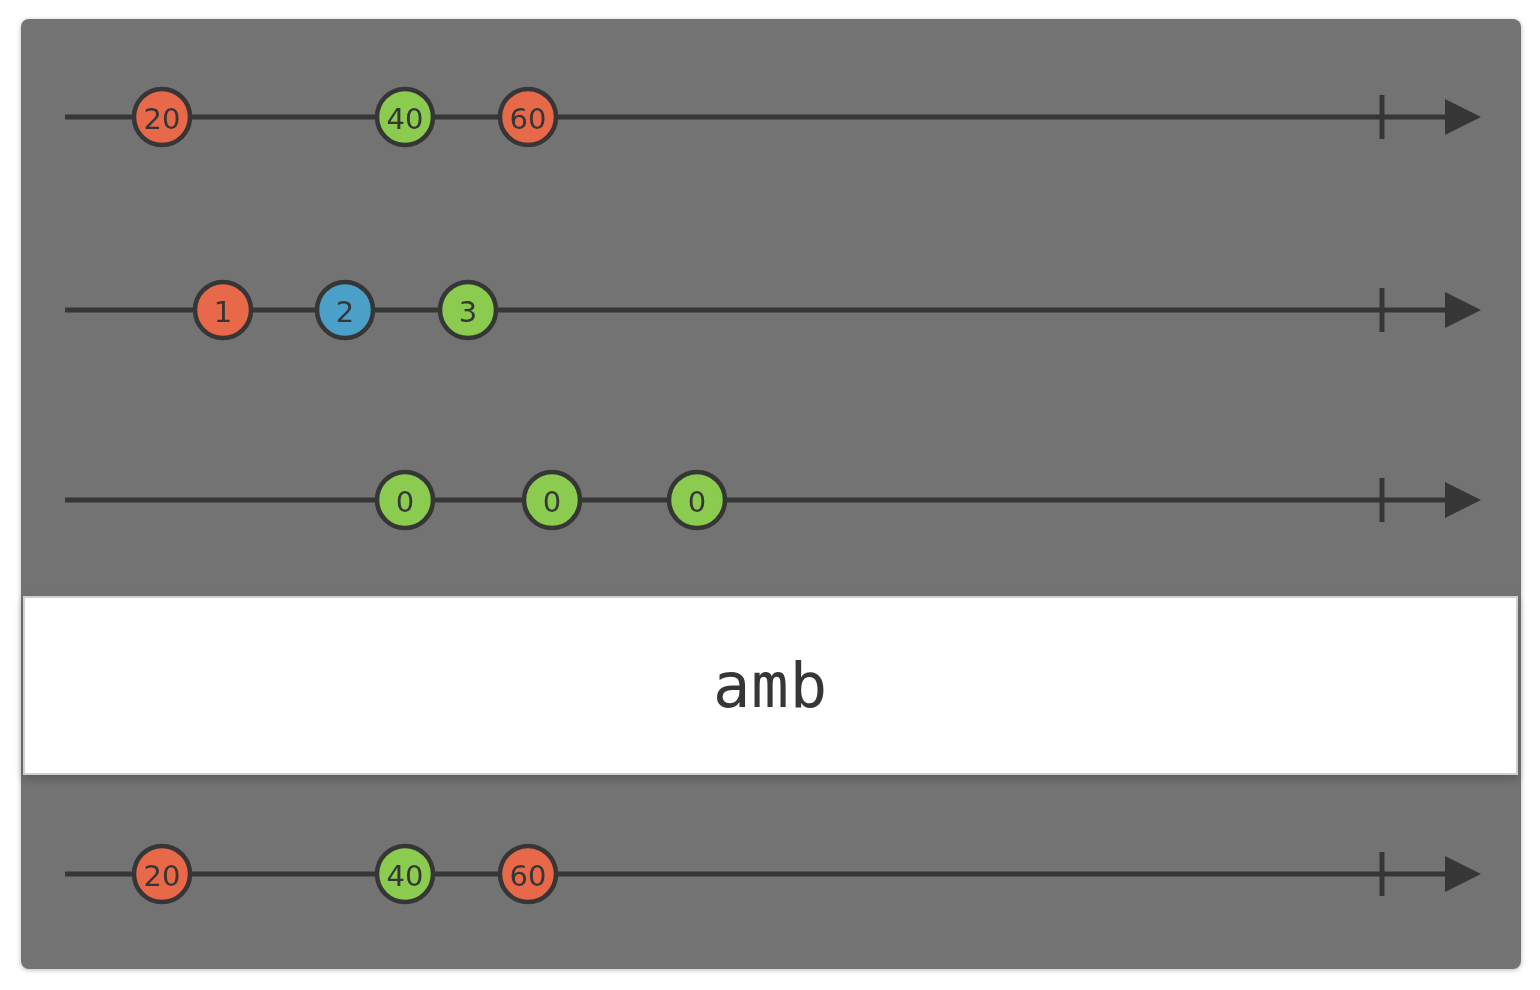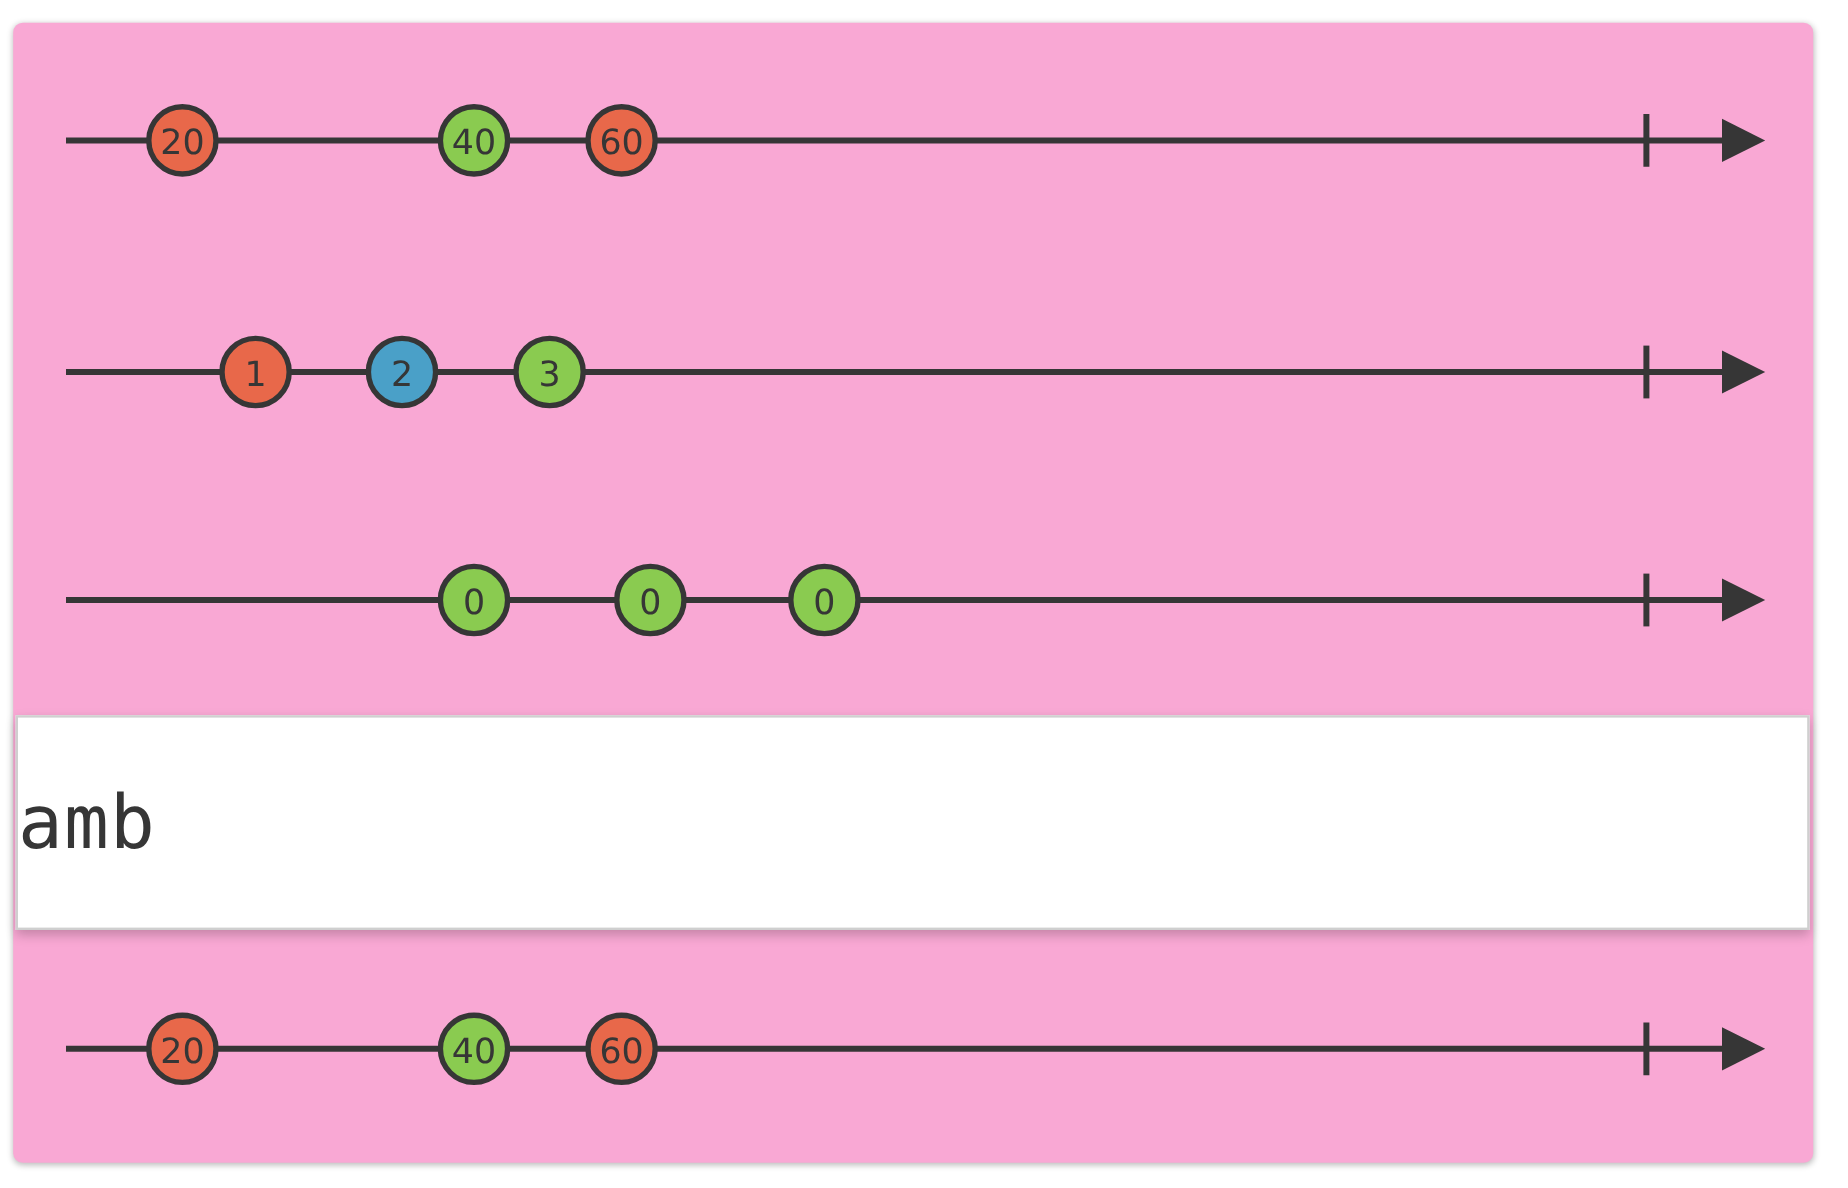--- a/index.html
+++ b/index.html
@@ -4,41 +4,41 @@
 <style>
   * { margin: 0; padding: 0; box-sizing: border-box; }
   html, body {
     width: 1540px; height: 990px;
     background: #ffffff;
     font-family: "Liberation Sans", sans-serif;
     overflow: hidden;
   }
   .card {
     position: absolute;
-    left: 11px; top: 19px;
+    left: 21px; top: 19px;
     width: 1500px; height: 950px;
-    background: #f9a8d4;
+    background: #737373;
     border-radius: 8px;
     box-shadow: 0 1px 5px rgba(0,0,0,0.28);
   }
   .canvas {
     position: absolute;
     left: 0; top: 0;
     width: 1500px; height: 950px;
   }
   .operator-box {
     position: absolute;
     left: 2px; right: 3px;
     top: 577px; height: 179px;
     background: #ffffff;
     border: 2px solid #cfcfcf;
     box-shadow: 0 4px 9px rgba(0,0,0,0.22);
     display: flex;
     align-items: center;
-    justify-content: flex-start;
+    justify-content: center;
   }
   .operator-label {
     font-family: "DejaVu Sans Mono", "Liberation Mono", monospace;
     font-size: 62px;
     color: #363636;
     letter-spacing: 1px;
   }
   .marble-text {
     font-family: "DejaVu Sans", "Liberation Sans", sans-serif;
     font-size: 29px;

